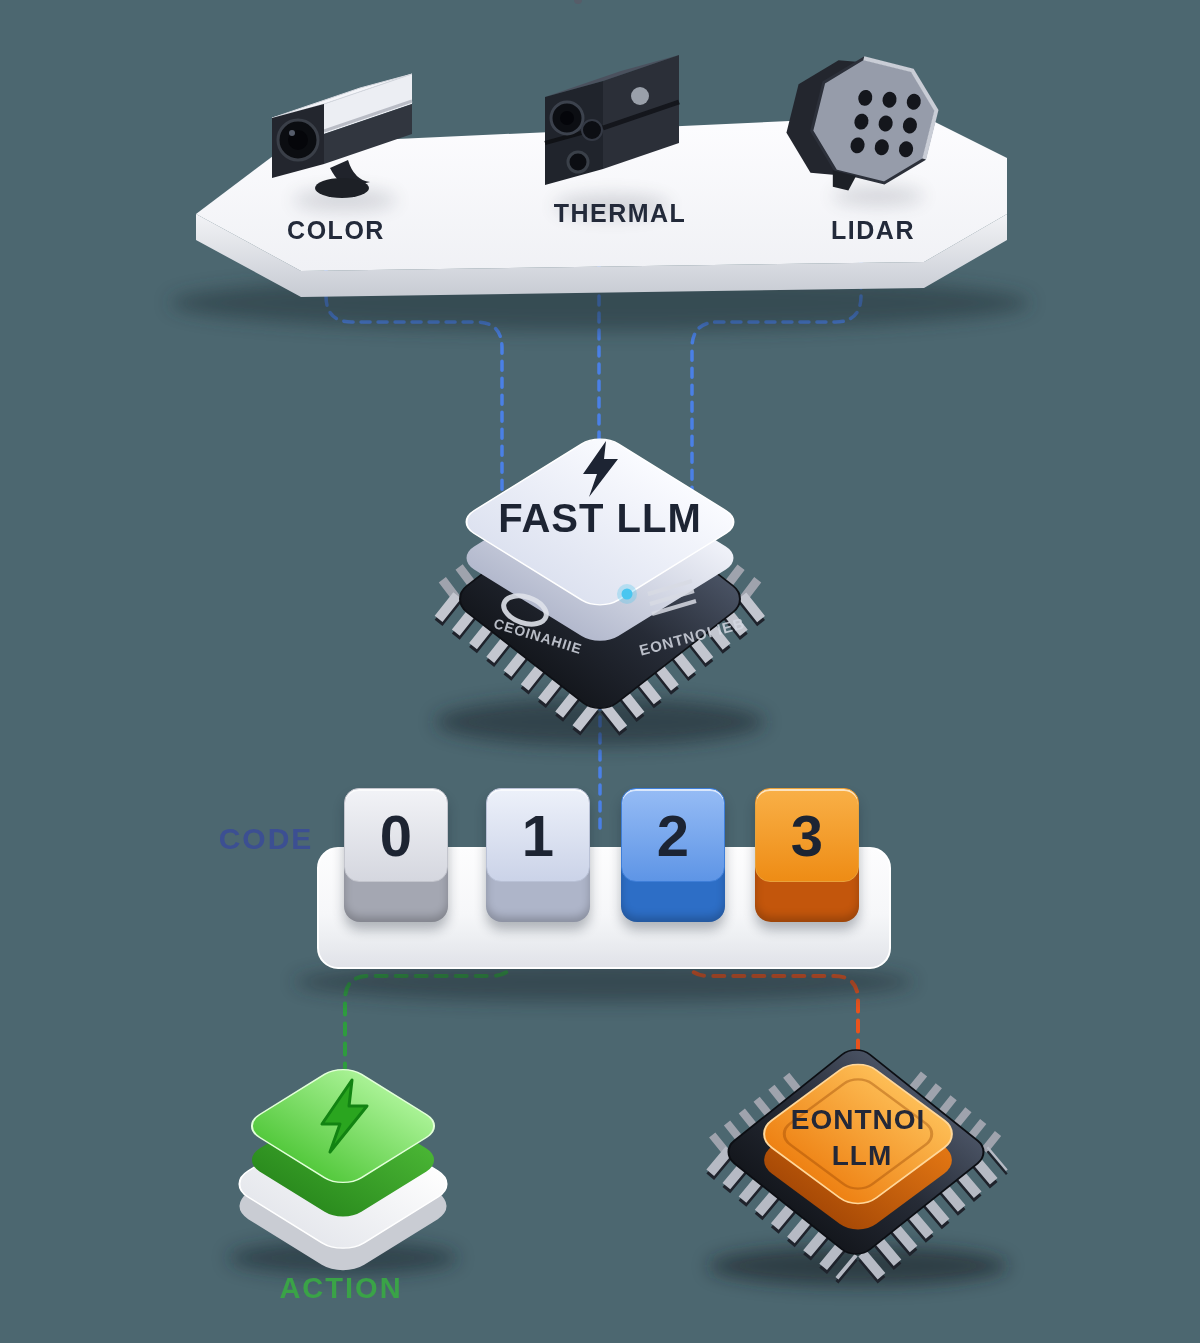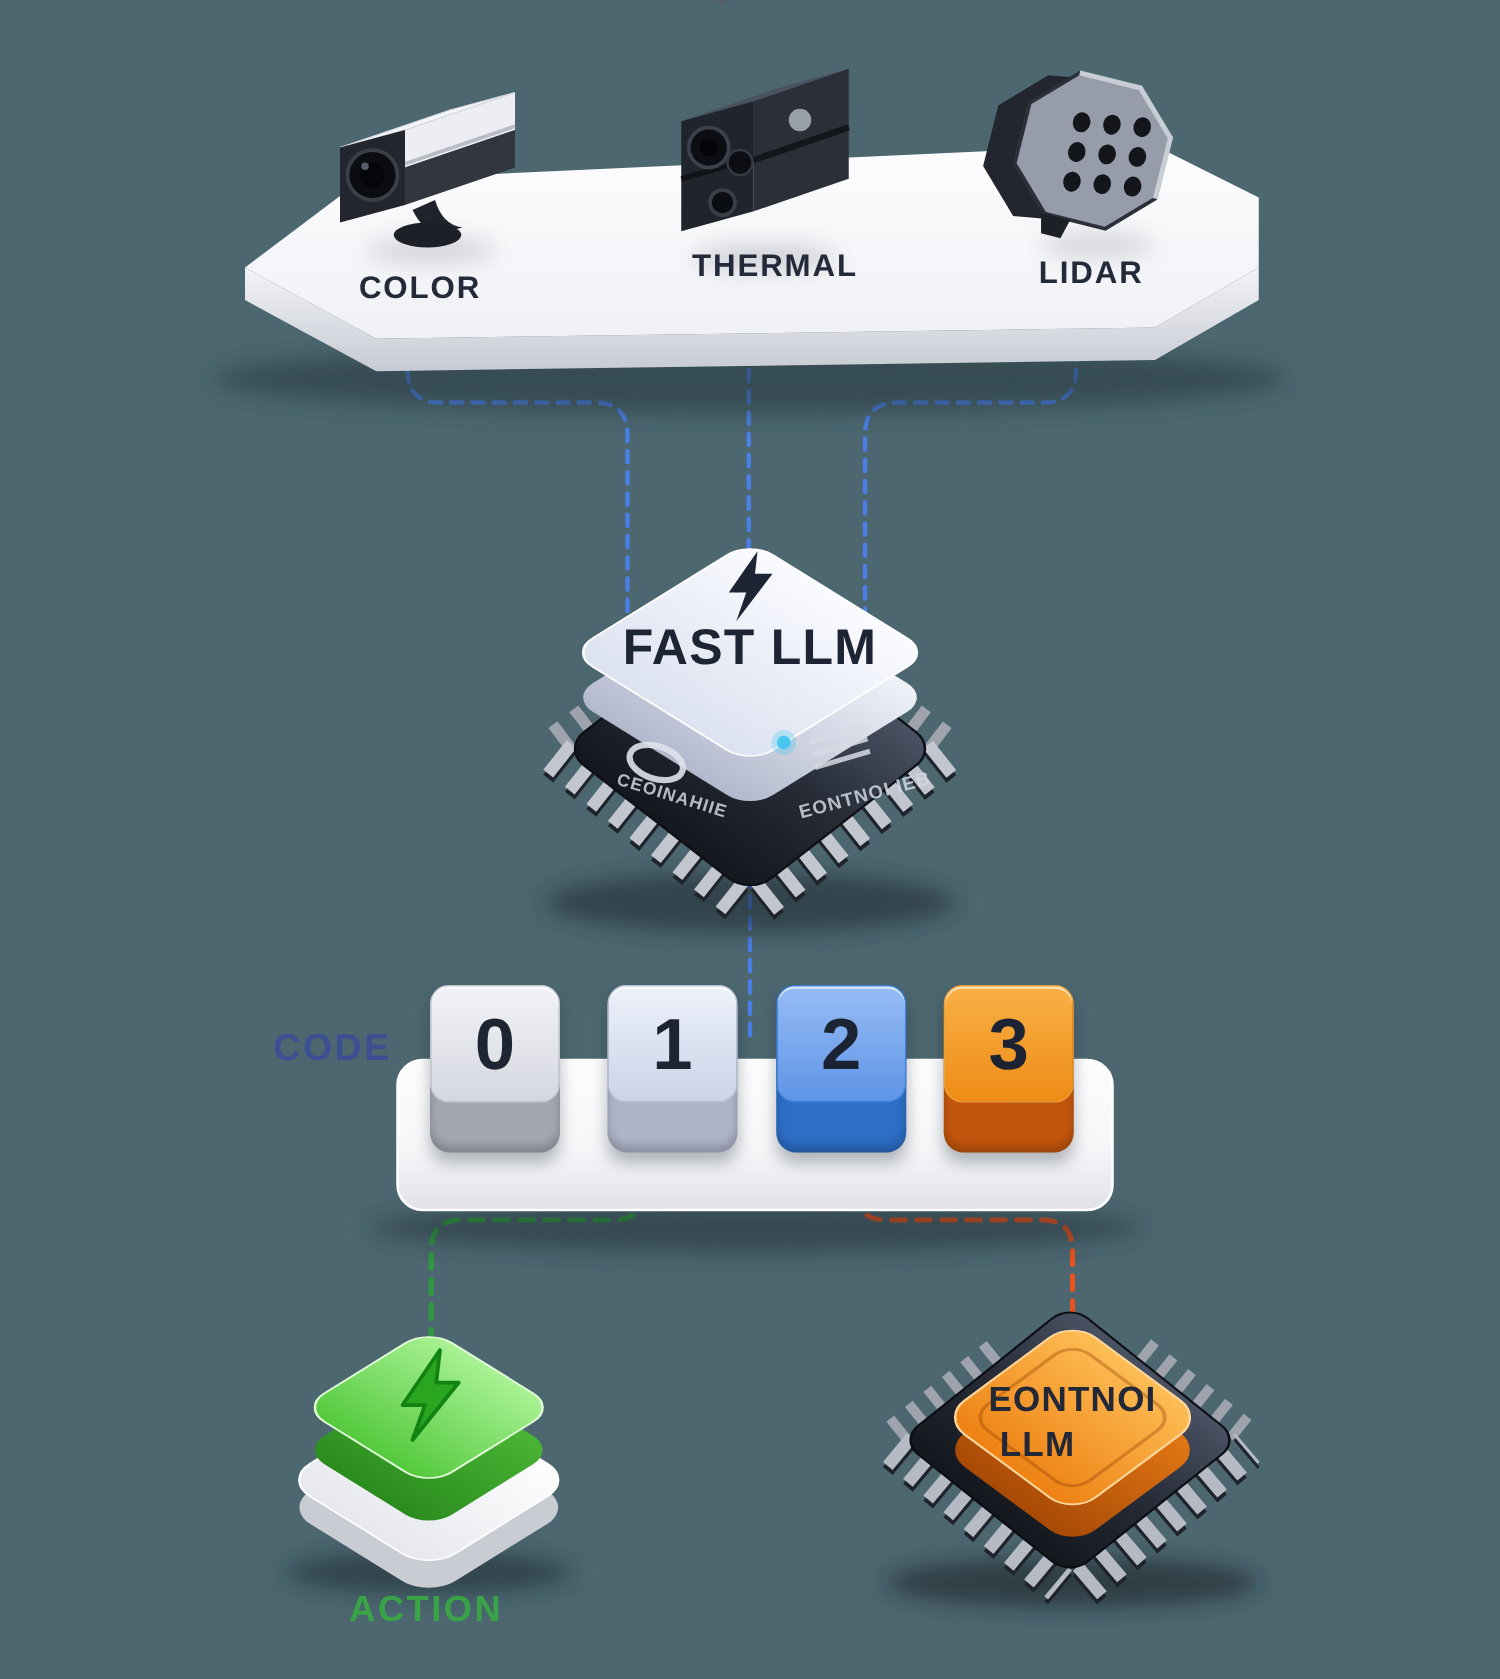--- a/index.html
+++ b/index.html
@@ -227,21 +227,21 @@
     </g>
     <rect x="-96" y="-96" width="192" height="192" rx="20" transform="translate(856,1152) scale(1,0.8) rotate(45)" fill="url(#baseGrad)" stroke="#0c0e13" stroke-width="2"></rect>
     <rect x="-74" y="-74" width="148" height="148" rx="26" transform="translate(858,1160) scale(1,0.74) rotate(45)" fill="url(#orangeSide)"></rect>
     <rect x="-74" y="-74" width="148" height="148" rx="26" transform="translate(858,1134) scale(1,0.74) rotate(45)" fill="url(#orangeTop)" stroke="#ffd79a" stroke-width="2"></rect>
     <rect x="-58" y="-58" width="116" height="116" rx="20" transform="translate(858,1134) scale(1,0.74) rotate(45)" fill="none" stroke="rgba(140,60,0,.35)" stroke-width="3"></rect>
   </g>
 </svg>
 
   <div class="lbl sensor-lbl" id="lbl-color" style="left:336px;top:216px;">COLOR</div>
   <div class="lbl sensor-lbl" id="lbl-thermal" style="left:600px;top:199px;margin-left:20px;">THERMAL</div>
-  <div class="lbl sensor-lbl" id="lbl-lidar" style="left:873px;top:204px;">LIDAR</div>
+  <div class="lbl sensor-lbl" id="lbl-lidar" style="left:873px;top:216px;">LIDAR</div>
 
   <div class="lbl" id="lbl-fast" style="left:600px;top:496px;">FAST LLM</div>
 
   <div class="engraving" id="engrave-l">CEOINAHIIE</div>
   <div class="engraving" id="engrave-r">EONTNOI IEB</div>
 
   <div class="lbl" id="lbl-code" style="left:266px;top:822px;">CODE</div>
 
   <div class="key key0">
     <div class="face">
@@ -258,16 +258,16 @@
       <span class="num">2</span>
     </div>
   </div>
   <div class="key key3">
     <div class="face">
       <span class="num">3</span>
     </div>
   </div>
 
   <div class="lbl chip-face-lbl" style="left:858px;top:1104px;">EONTNOI</div>
-  <div class="lbl chip-face-lbl" style="left:830px;top:1140px;">LLM</div>
+  <div class="lbl chip-face-lbl" style="left:862px;top:1140px;">LLM</div>
 
   <div class="lbl" id="lbl-action" style="left:341px;top:1272px;">ACTION</div>
 </div>
 
 </body></html>

